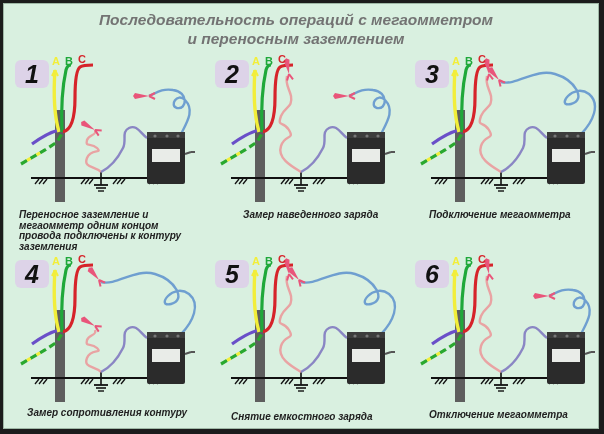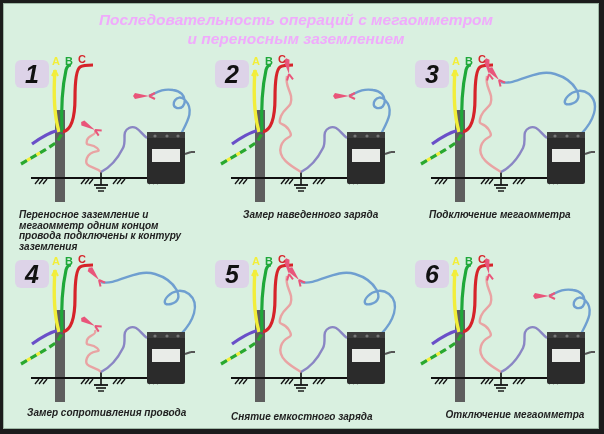--- a/index.html
+++ b/index.html
@@ -12,21 +12,21 @@
     position: absolute; left: 3px; top: 3px;
     width: 596px; height: 426px;
     background: #d9f0e0;
     border: 1px solid #9fb8a6;
     box-sizing: border-box;
   }
   .title {
     position: absolute; left: 0; top: 10px; width: 592px;
     text-align: center;
     font-style: italic; font-weight: bold;
-    font-size: 15.5px; line-height: 19px; color: #f0abfc;
+    font-size: 15.5px; line-height: 19px; color: #737373;
   }
   .panel { position: absolute; width: 196px; height: 190px; }
   .panel svg { position: absolute; left: 0; top: 0; }
   .badge {
     position: absolute; left: 10px; top: 12px;
     width: 34px; height: 28px;
     background: #ddd3e8; border-radius: 6px;
     font-weight: bold; font-style: italic;
     font-size: 25px; line-height: 28px; text-align: center;
     color: #111;
@@ -184,21 +184,21 @@
     <path d="M 176 86 C 188 74, 196 56, 184 46 C 168 34, 150 60, 166 56 C 182 52, 170 32, 150 26 C 130 20, 112 38, 96 34" stroke="#6f9fd0" stroke-width="2.4" fill="none"></path>
     <g transform="translate(94,32) rotate(-130)">
         <use href="#clamp"></use>
       </g>
     <use href="#megger"></use>
   </svg>
   <div class="phase-label" style="left:47px; top:8px; color:#f2ee3a;">A</div>
   <div class="phase-label" style="left:60px; top:8px; color:#1fa83a;">B</div>
   <div class="phase-label" style="left:73px; top:6px; color:#d6232a;">C</div>
   <div class="badge">4</div>
-  <div class="caption" style="left:22px; top:160px; width:174px;">Замер сопротивления провода</div>
+  <div class="caption" style="left:22px; top:160px; width:174px;">Замер сопротивления контуру</div>
 </div>
 
 <div class="panel" style="left:205px; top:248px;">
   <svg width="196" height="190" viewBox="0 0 196 190">
     <use href="#base"></use>
     <path d="M 96 124 C 86 118, 72 110, 76 98 C 80 86, 90 92, 84 82 C 78 72, 72 80, 76 68 C 80 58, 88 60, 86 48 C 84 40, 80 36, 82 28" stroke="#e9a3a3" stroke-width="2.4" fill="none"></path>
     <g transform="translate(84,26) rotate(-100)">
         <use href="#clamp"></use>
       </g>
     <path d="M 96 124 C 104 120, 112 112, 118 100 C 122 92, 116 84, 124 80 C 132 76, 136 86, 142 90" stroke="#8a86c4" stroke-width="2.4" fill="none"></path>
@@ -226,14 +226,14 @@
     <path d="M 176 86 C 182 74, 190 62, 180 52 C 172 44, 164 58, 172 60 C 182 62, 184 44, 168 42 C 156 40, 150 46, 144 48" stroke="#6f9fd0" stroke-width="2.4" fill="none"></path>
     <g transform="translate(144,48) rotate(180)">
         <use href="#clamp"></use>
       </g>
     <use href="#megger"></use>
   </svg>
   <div class="phase-label" style="left:47px; top:8px; color:#f2ee3a;">A</div>
   <div class="phase-label" style="left:60px; top:8px; color:#1fa83a;">B</div>
   <div class="phase-label" style="left:73px; top:6px; color:#d6232a;">C</div>
   <div class="badge">6</div>
-  <div class="caption" style="left:24px; top:162px; width:172px;text-align:center;">Отключение мегаомметра</div>
+  <div class="caption" style="left:24px; top:162px; width:172px;">Отключение мегаомметра</div>
 </div>
 
 </body></html>

